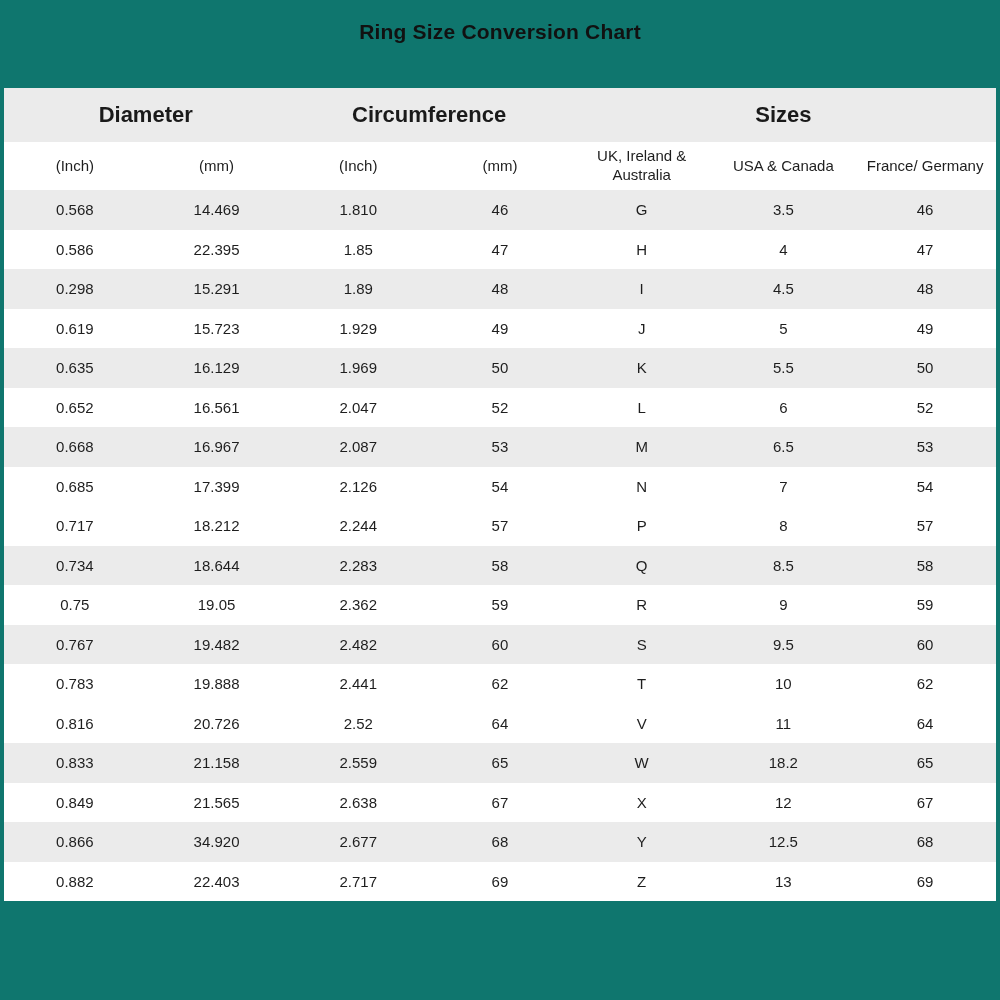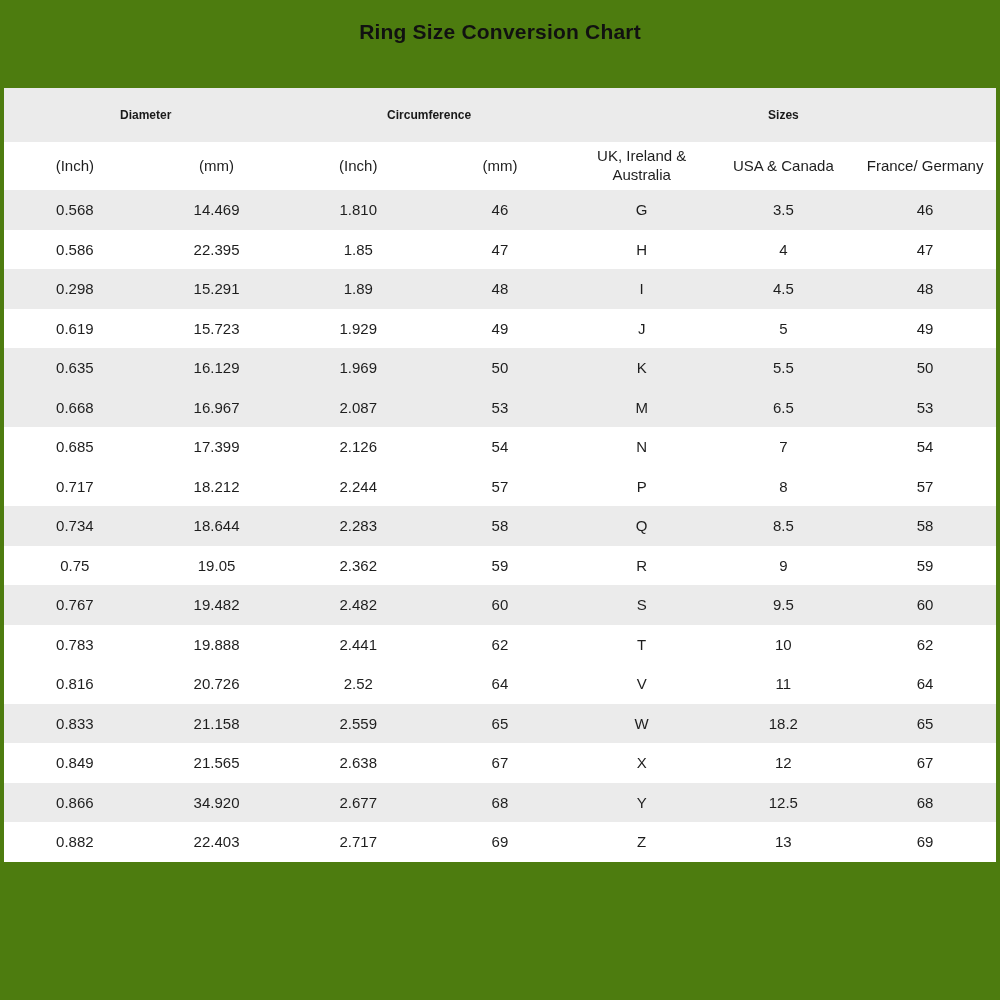--- a/index.html
+++ b/index.html
@@ -5,21 +5,21 @@
   html, body {
     margin: 0;
     padding: 0;
     background: #ffffff;
     font-family: "Liberation Sans", "DejaVu Sans", sans-serif;
     color: #1e1e1e;
   }
   .page {
     width: 1000px;
     height: 1000px;
-    background: #4d7c0f;
+    background: #0f766e;
     overflow: hidden;
   }
   h1.chart-title {
     margin: 19px 0 0 0;
     text-align: center;
     font-size: 21px;
     line-height: 25px;
     font-weight: bold;
     color: #111111;
     letter-spacing: 0.2px;
@@ -32,21 +32,21 @@
   }
   th, td {
     text-align: center;
     vertical-align: middle;
     padding: 0 4px;
     overflow: hidden;
   }
   tr.group-row th {
     background: #ebebeb;
     height: 54px;
-    font-size: 12px;
+    font-size: 22px;
     font-weight: bold;
     color: #1a1a1a;
   }
   tr.colhead-row th {
     background: #ffffff;
     height: 48px;
     font-size: 15px;
     font-weight: normal;
     line-height: 1.25;
     color: #1e1e1e;
@@ -136,20 +136,29 @@
         </tr>
         <tr class="stripe">
           <td>0.635</td>
           <td>16.129</td>
           <td>1.969</td>
           <td>50</td>
           <td>K</td>
           <td>5.5</td>
           <td>50</td>
         </tr>
+        <tr class="plain">
+          <td>0.652</td>
+          <td>16.561</td>
+          <td>2.047</td>
+          <td>52</td>
+          <td>L</td>
+          <td>6</td>
+          <td>52</td>
+        </tr>
         <tr class="stripe">
           <td>0.668</td>
           <td>16.967</td>
           <td>2.087</td>
           <td>53</td>
           <td>M</td>
           <td>6.5</td>
           <td>53</td>
         </tr>
         <tr class="plain">

